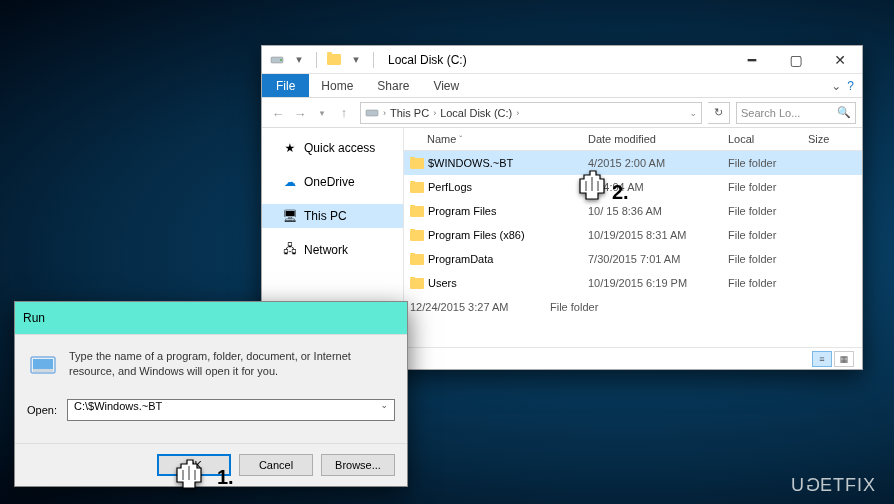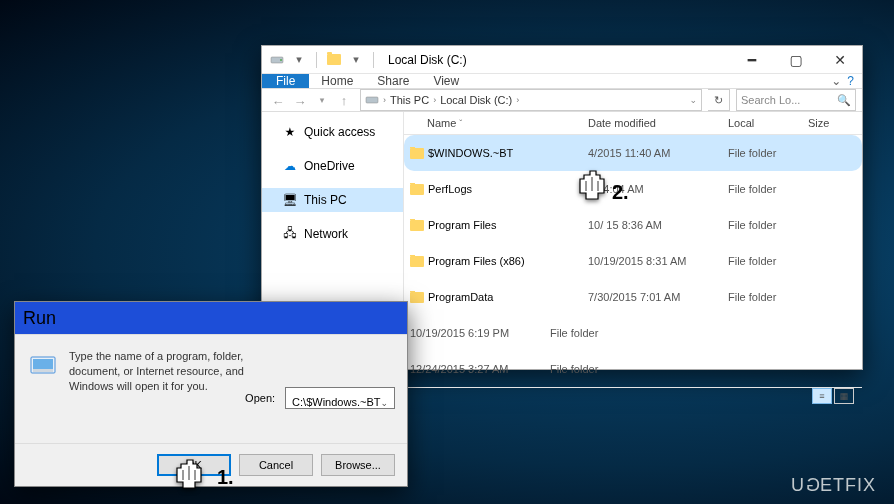--- a/index.html
+++ b/index.html
@@ -36,45 +36,45 @@
 .side-item.selected { background: #cce8ff; }
 .side-icon { width: 16px; height: 16px; display: inline-flex; align-items: center; justify-content: center; font-size: 12px; }
 
 .filelist { flex: 1; display: flex; flex-direction: column; font-size: 11px; }
 .columns { display: flex; border-bottom: 1px solid #e5e5e5; padding: 3px 0; }
 .col { padding: 2px 6px; color: #444; display: flex; align-items: center; gap: 3px; }
 .col.name { width: 178px; }
 .col.date { width: 140px; }
 .col.type { width: 80px; }
 .col.size { width: 60px; }
-.row { display: flex; align-items: center; height: 36px; border-radius: 10px; }
+.row { display: flex; align-items: center; height: 24px; }
 .row.selected { background: #cce8ff; }
 .row .cell { padding: 0 6px; overflow: hidden; white-space: nowrap; text-overflow: ellipsis; }
 .row .cell.name { width: 178px; display: flex; align-items: center; gap: 4px; }
 .row .cell.date { width: 140px; color: #555; }
 .row .cell.type { width: 80px; color: #555; }
 .row .cell.size { width: 60px; color: #555; }
 .folder-icon { width: 14px; height: 11px; background: #ffd666; border-radius: 1px; display: inline-block; position: relative; }
 .folder-icon::before { content: ''; position: absolute; top: -2px; left: 0; width: 5px; height: 2px; background: #ffd666; border-radius: 1px 1px 0 0; }
 
 .statusbar { height: 22px; border-top: 1px solid #e5e5e5; display: flex; align-items: center; padding: 0 8px; font-size: 11px; color: #555; gap: 14px; }
 .statusbar .view-btns { margin-left: auto; display: flex; gap: 2px; }
 .view-btn { width: 20px; height: 16px; border: 1px solid #ccc; display: flex; align-items: center; justify-content: center; font-size: 9px; }
 .view-btn.active { background: #cce8ff; border-color: #7ab8e8; }
 
 
 .run-dialog { position: absolute; left: 14px; top: 301px; width: 394px; height: 186px; background: #f0f0f0; border: 1px solid #888; box-shadow: 0 8px 24px rgba(0,0,0,0.6); display: flex; flex-direction: column; }
-.run-title { height: 28px; background: #1d4ed8; display: flex; align-items: center; padding: 16px 8px; font-size: 18px; border-bottom: 1px solid #ddd; }
-.run-body { flex: 1; padding: 14px 12px; display: flex; flex-direction: row; }
+.run-title { height: 28px; background: #5eead4; display: flex; align-items: center; padding: 16px 8px; font-size: 12px; border-bottom: 1px solid #ddd; }
+.run-body { flex: 1; padding: 14px 12px; display: flex; flex-direction: column; }
 .run-desc { display: flex; gap: 10px; align-items: flex-start; }
 .run-icon { width: 32px; height: 32px; flex-shrink: 0; }
 .run-text { font-size: 11px; color: #333; line-height: 1.35; }
 .run-input-row { display: flex; align-items: center; margin-top: 18px; }
 .run-label { font-size: 11px; width: 40px; }
-.run-input { flex: 1; height: 22px; border: 1px solid #7a7a7a; background: #fff; display: flex; align-items: flex-end; justify-content: space-between; padding: 0 6px; font-size: 11px; }
+.run-input { flex: 1; height: 22px; border: 1px solid #7a7a7a; background: #fff; display: flex; align-items: flex-start; justify-content: space-between; padding: 0 6px; font-size: 11px; }
 .run-buttons { background: #f0f0f0; padding: 10px 12px; display: flex; gap: 8px; justify-content: flex-end; border-top: 1px solid #ddd; }
 .btn { min-width: 74px; height: 22px; background: #e1e1e1; border: 1px solid #adadad; font-size: 11px; display: flex; align-items: center; justify-content: center; }
 .btn.default { border-color: #0078d7; box-shadow: inset 0 0 0 1px #0078d7; }
 
 
 .cursor { position: absolute; pointer-events: none; }
 .cursor svg { filter: drop-shadow(0 2px 2px rgba(0,0,0,0.5)); }
 .cursor-num { position: absolute; font-size: 20px; font-weight: bold; color: #000; }
 
 
@@ -178,21 +178,21 @@
         <div class="col date">Date modified</div>
         <div class="col type">Local</div>
         <div class="col size">Size</div>
       </div>
       <div id="rows">
           <div class="row selected">
     <div class="cell name">
               <span class="folder-icon"></span>
               <span>$WINDOWS.~BT</span>
             </div>
-    <div class="cell date">4/2015 11:40 AM</div>
+    <div class="cell date">4/2015 2:00 AM</div>
     <div class="cell type">File folder</div>
     <div class="cell size"></div>
           </div>
           <div class="row">
     <div class="cell name">
               <span class="folder-icon"></span>
               <span>PerfLogs</span>
             </div>
     <div class="cell date">15 4:04 AM</div>
     <div class="cell type">File folder</div>
@@ -219,20 +219,24 @@
           <div class="row">
     <div class="cell name">
               <span class="folder-icon"></span>
               <span>ProgramData</span>
             </div>
     <div class="cell date">7/30/2015 7:01 AM</div>
     <div class="cell type">File folder</div>
     <div class="cell size"></div>
           </div>
           <div class="row">
+    <div class="cell name">
+              <span class="folder-icon"></span>
+              <span>Users</span>
+            </div>
     <div class="cell date">10/19/2015 6:19 PM</div>
     <div class="cell type">File folder</div>
     <div class="cell size"></div>
           </div>
           <div class="row">
     <div class="cell date">12/24/2015 3:27 AM</div>
     <div class="cell type">File folder</div>
     <div class="cell size"></div>
           </div>
         </div>

